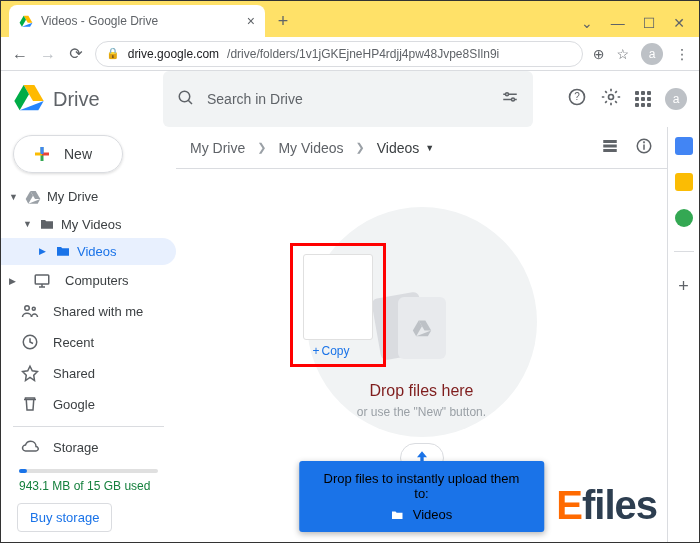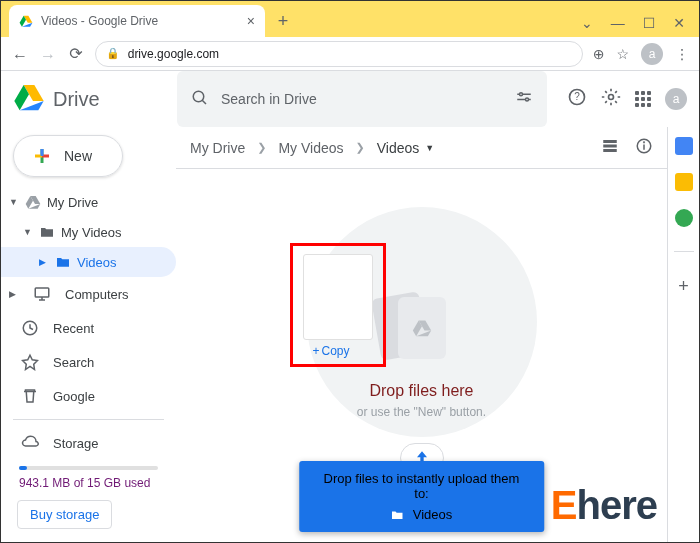--- a/index.html
+++ b/index.html
@@ -12,40 +12,40 @@
 .newtab{width:28px;height:28px;display:flex;align-items:center;justify-content:center;font-size:18px;color:#5f6368;margin-left:4px;margin-bottom:2px}
 .win-btns{margin-left:auto;display:flex;gap:18px;padding-right:14px;padding-bottom:6px;color:#5f6368;font-size:14px}
 .addr-bar{height:34px;border-bottom:1px solid #dadce0;display:flex;align-items:center;padding:0 10px;gap:10px}
 .nav-icon{color:#5f6368;width:18px;text-align:center}
 .nav-icon.dis{color:#bdc1c6}
 .url-field{flex:1;height:26px;border:1px solid #dadce0;border-radius:14px;display:flex;align-items:center;padding:0 10px;gap:8px;font-size:12px;color:#5f6368}
 .url-field .lock{font-size:11px}
 .url-host{color:#202124}
 .addr-right{display:flex;gap:12px;align-items:center;color:#5f6368;font-size:14px}
 .avatar-sm{width:22px;height:22px;border-radius:50%;background:#bdc1c6;color:#fff;display:flex;align-items:center;justify-content:center;font-size:12px}
-.drive-header{height:56px;display:flex;align-items:center;padding:0 12px;gap:14px}
+.drive-header{height:56px;display:flex;align-items:center;padding:0 12px;}
 .drive-logo-wrap{display:flex;align-items:center;gap:8px;width:150px}
 .drive-title{font-size:20px;color:#5f6368}
 .search-wrap{flex:1;max-width:370px;height:56px;background:#f1f3f4;border-radius:6px;display:flex;align-items:center;padding:0 14px;gap:12px;color:#5f6368;font-size:14px}
 .hdr-icons{margin-left:auto;display:flex;gap:14px;align-items:center;color:#5f6368;font-size:16px}
 .hdr-icons .grid{display:grid;grid-template-columns:repeat(3,4px);gap:2px}
 .hdr-icons .grid span{width:4px;height:4px;background:#5f6368;border-radius:1px}
 .body-wrap{display:flex;height:calc(100% - 36px - 34px - 56px);position:relative}
 .sidebar{width:175px;padding:4px 0 10px 0;display:flex;flex-direction:column;font-size:13px;color:#3c4043}
 .new-btn{margin:4px 0 10px 12px;height:42px;width:110px;border:1px solid #dadce0;border-radius:22px;box-shadow:0 1px 3px rgba(0,0,0,.15);display:flex;align-items:center;gap:10px;padding:0 16px;font-weight:500;font-size:14px}
 .tree-row{display:flex;align-items:center;height:30px;padding-left:8px;gap:6px;border-radius:0 15px 15px 0}
 .tree-row.lv1{padding-left:22px}
 .tree-row.lv2{padding-left:38px}
 .tree-row.active{background:#e8f0fe;color:#1a73e8}
 .tree-row .chev{width:10px;font-size:9px;color:#5f6368}
 .side-row{display:flex;align-items:center;height:34px;padding-left:20px;gap:14px}
 .divider{height:1px;background:#dadce0;margin:6px 12px}
 .storage-bar{height:4px;background:#e0e0e0;border-radius:2px;margin:6px 18px;position:relative}
 .storage-fill{position:absolute;left:0;top:0;height:100%;width:6%;background:#1a73e8;border-radius:2px}
-.storage-text{font-size:12px;color:#701a75;padding-left:18px}
+.storage-text{font-size:12px;color:#15803d;padding-left:18px}
 .buy-btn{margin:10px 0 0 16px;padding:6px 12px;border:1px solid #dadce0;border-radius:4px;color:#1a73e8;font-size:13px;width:fit-content}
 .main{flex:1;position:relative}
 .breadcrumb{height:42px;display:flex;align-items:center;padding:0 14px;gap:12px;font-size:14px;color:#5f6368;border-bottom:1px solid #dadce0}
 .breadcrumb .crumb{color:#5f6368}
 .breadcrumb .sep{color:#9aa0a6;font-size:11px}
 .breadcrumb .last{color:#3c4043;display:flex;align-items:center;gap:6px}
 .bc-right{margin-left:auto;display:flex;gap:16px;color:#5f6368}
 .dropzone{position:absolute;top:60px;left:50%;transform:translateX(-50%);width:320px;height:310px;display:flex;flex-direction:column;align-items:center}
 .grey-circle{position:absolute;top:20px;width:230px;height:230px;background:#f1f3f4;border-radius:50%}
 .file-stack{position:absolute;top:110px;left:50%;transform:translateX(-50%)}
@@ -88,20 +88,21 @@
   </div>
 </div>
 
 <div class="addr-bar">
   <span class="nav-icon">←</span>
   <span class="nav-icon dis">→</span>
   <span class="nav-icon">⟳</span>
   <div class="url-field">
     <span class="lock">🔒</span>
     <span class="url-host">drive.google.com</span>
+    <span>/drive/folders/1v1jGKEjneHP4rdjj4pw48Jvpe8SIln9i</span>
   </div>
   <div class="addr-right">
     <span>⊕</span>
     <span>☆</span>
     <span class="avatar-sm">a</span>
     <span>⋮</span>
   </div>
 </div>
 
 <div class="drive-header">
@@ -199,30 +200,39 @@
       <span class="chev" style="margin-left:-12px;width:10px;font-size:9px;color:#5f6368">▶</span>
       <svg width="18" height="18" viewBox="0 0 24 24" fill="none" stroke="#5f6368" stroke-width="2">
           <rect x="3" y="4" width="18" height="12" rx="1"></rect>
           <line x1="8" y1="20" x2="16" y2="20"></line>
           <line x1="12" y1="16" x2="12" y2="20"></line>
         </svg>
       <span>Computers</span>
     </div>
     <div class="side-row">
       <svg width="18" height="18" viewBox="0 0 24 24" fill="none" stroke="#5f6368" stroke-width="2">
+          <circle cx="8" cy="8" r="3"></circle>
+          <circle cx="17" cy="9" r="2"></circle>
+          <path d="M2 20c0-3 3-5 6-5s6 2 6 5"></path>
+          <path d="M14 20c0-2 2-4 4-4s4 2 4 4"></path>
+        </svg>
+      <span>Shared with me</span>
+    </div>
+    <div class="side-row">
+      <svg width="18" height="18" viewBox="0 0 24 24" fill="none" stroke="#5f6368" stroke-width="2">
           <circle cx="12" cy="12" r="9"></circle>
           <polyline points="12,7 12,12 16,14"></polyline>
         </svg>
       <span>Recent</span>
     </div>
     <div class="side-row">
       <svg width="18" height="18" viewBox="0 0 24 24" fill="none" stroke="#5f6368" stroke-width="2">
           <polygon points="12,3 15,9 22,10 17,15 18,22 12,18 6,22 7,15 2,10 9,9"></polygon>
         </svg>
-      <span>Search</span>
+      <span>Shared</span>
     </div>
     <div class="side-row">
       <svg width="18" height="18" viewBox="0 0 24 24" fill="none" stroke="#5f6368" stroke-width="2">
           <polyline points="4,6 20,6"></polyline>
           <path d="M6 6V4h12v2"></path>
           <path d="M7 6l1 14h8l1-14"></path>
         </svg>
       <span>Google</span>
     </div>
     <div class="divider"></div>
@@ -299,21 +309,21 @@
     <div class="banner">
       <div>Drop files to instantly upload them to:</div>
       <div class="banner-sub">
         <svg width="14" height="14" viewBox="0 0 24 24" fill="#fff">
             <path d="M3 6h6l2 2h10v11H3z"></path>
           </svg>
         <span>Videos</span>
       </div>
     </div>
 
-    <div class="watermark"><span class="e">E</span><span>here</span></div>
+    <div class="watermark"><span class="e">E</span><span>files</span></div>
   </div>
 
   <div class="side-panel">
     <div class="sic" style="background:#4285f4"></div>
     <div class="sic" style="background:#fbbc04"></div>
     <div class="sic" style="background:#34a853;border-radius:50%"></div>
     <div style="height:1px;width:20px;background:#dadce0;margin-top:6px"></div>
     <div style="font-size:18px;color:#5f6368;margin-top:6px">+</div>
   </div>
 </div>

